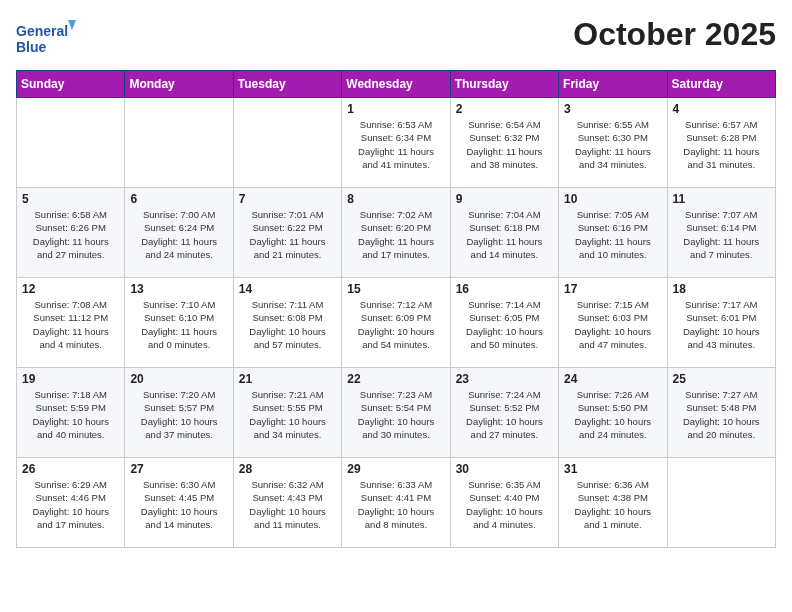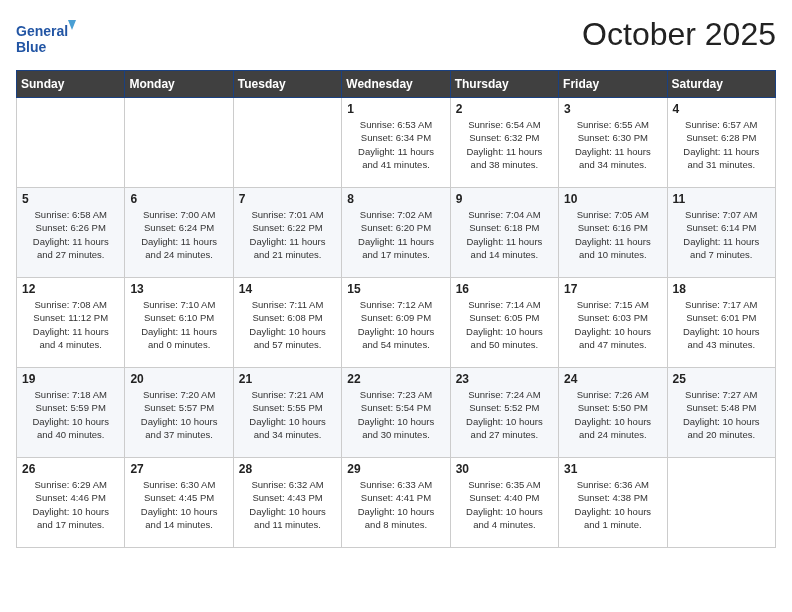--- a/index.html
+++ b/index.html
@@ -19,34 +19,34 @@
     .logo {
       display: flex;
       align-items: center;
       gap: 6px;
     }
     .title-area {
       text-align: right;
     }
     .month-title {
       font-size: 32px;
-      font-weight: normal;
+      font-weight: bold;
       color: #222;
     }
     .location-title {
       font-size: 15px;
       color: #444;
     }
     table {
       width: 100%;
       border-collapse: collapse;
       table-layout: fixed;
     }
     thead th {
-      background-color: #404040;
+      background-color: #a21caf;
       color: #fff;
       font-size: 12px;
       font-weight: bold;
       padding: 6px 4px;
       text-align: left;
       border: 1px solid #1a4080;
     }
     tbody td {
       border: 1px solid #ccc;
       vertical-align: top;

